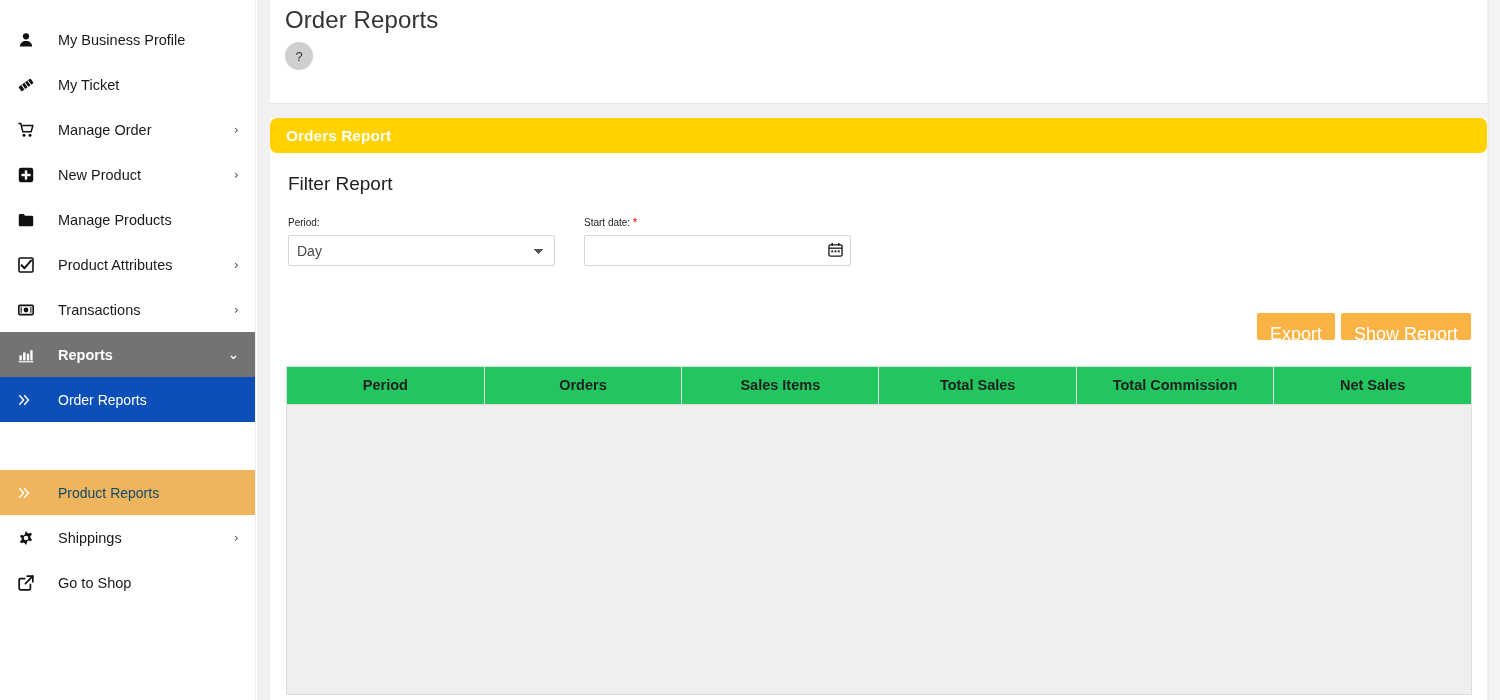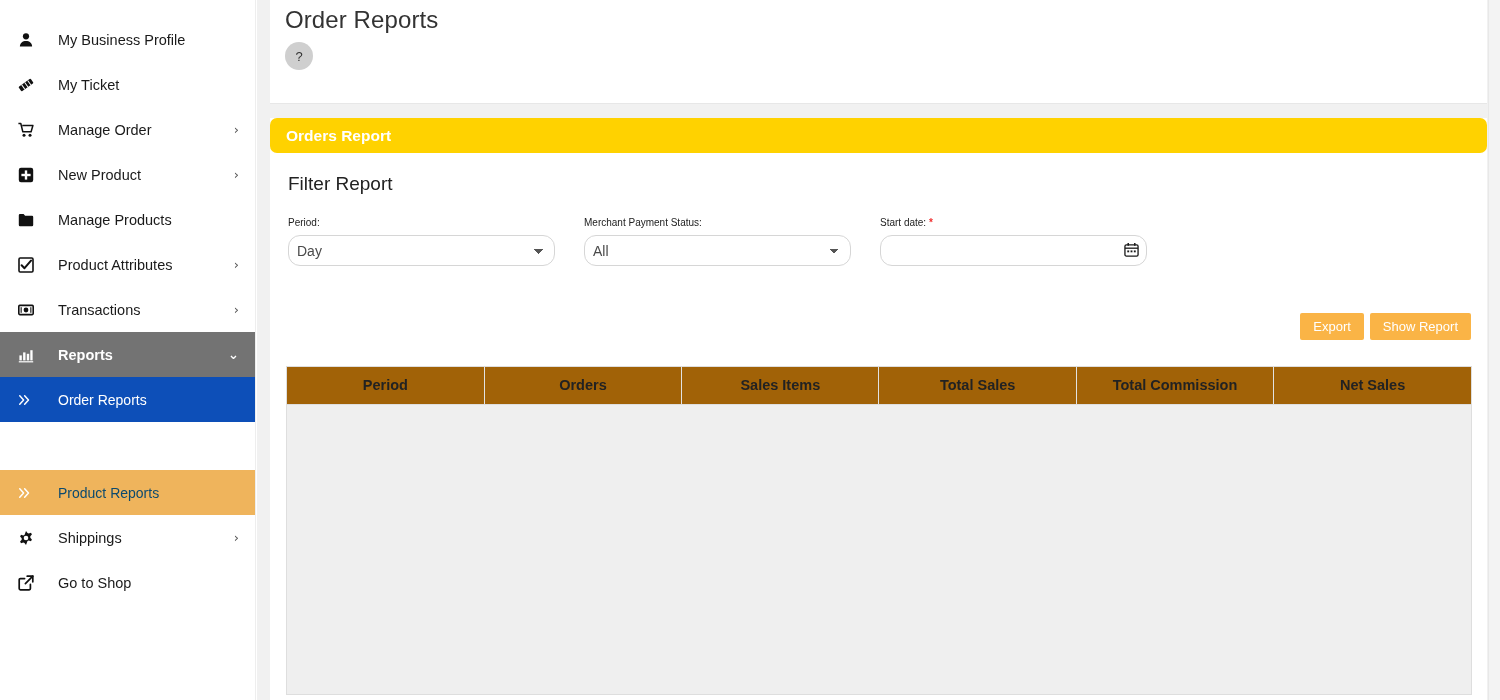--- a/index.html
+++ b/index.html
@@ -115,21 +115,21 @@
     font-size: 10px; color: #222; margin-bottom: 7px; display: block;
     font-weight: 400;
   }
   .req { color: #f03030; font-weight: bold; }
   .fld-control {
     width: 267px; height: 31px;
     border: 1px solid #d6d6d6; background: #fff;
     font-family: "Liberation Sans", sans-serif;
     font-size: 14px; color: #4a4a4a;
     padding: 0 8px;
-    border-radius: 12px;
+    border-radius: 2px;
     outline: none;
   }
   select.fld-control {
     appearance: none; -webkit-appearance: none;
     background-image:
       linear-gradient(45deg, transparent 50%, #555 50%),
       linear-gradient(135deg, #555 50%, transparent 50%);
     background-position: calc(100% - 16px) 13px, calc(100% - 11px) 13px;
     background-size: 5px 5px, 5px 5px;
     background-repeat: no-repeat;
@@ -140,37 +140,37 @@
     pointer-events: none;
   }
 
   .btn-row {
     position: absolute; right: 16px; top: 160px;
     display: flex; gap: 6px;
   }
   .btn {
     background: #fab446; color: #ffffff;
     border: none; border-radius: 2px;
-    height: 27px; padding: 0 13px;
-    font-size: 13px; cursor: pointer;
+    height: 27px; padding: 8px 13px;
+    font-size: 18px; cursor: pointer;
     font-family: "Liberation Sans", sans-serif;
     line-height: 27px;
   }
 
   .table-wrap {
     position: absolute; left: 16px; top: 213px;
     width: 1186px; height: 329px;
     border: 1px solid #dedede;
     background: #efefef;
   }
   table.report {
     width: 100%; border-collapse: collapse; table-layout: fixed;
   }
   table.report th {
-    background: #a16207;
+    background: #22c55e;
     border-right: 1px solid #e2e2e2;
     border-bottom: 1px solid #dedede;
     height: 37px;
     font-size: 14.5px;
     font-weight: bold;
     color: #222;
     text-align: center;
   }
   table.report th:last-child { border-right: none; }
   .tbody-empty { height: 290px; background: #efefef; }
@@ -347,24 +347,20 @@
       <div class="panel-body">
         <div class="filter-title">Filter Report</div>
 
         <div class="filter-row">
 
           <div class="field">
             <label class="field-label">Period:</label>
             <select class="fld-control" id="period-select"><option>Day</option><option>Week</option><option>Month</option><option>Year</option></select>
           </div>
 
-          <div class="field">
-            <label class="field-label">Merchant Payment Status:</label>
-            <select class="fld-control" id="mps-select"><option>All</option></select>
-          </div>
 
           <div class="field">
             <label class="field-label">
               <span>Start date:</span>
               <span class="req">*</span>
             </label>
             <div class="date-wrap">
               <input type="text" class="fld-control" id="start-date-input" placeholder="" style="">
               <span class="cal-ic">
                 <svg class="icn" width="15" height="15" viewBox="0 0 16 16">

